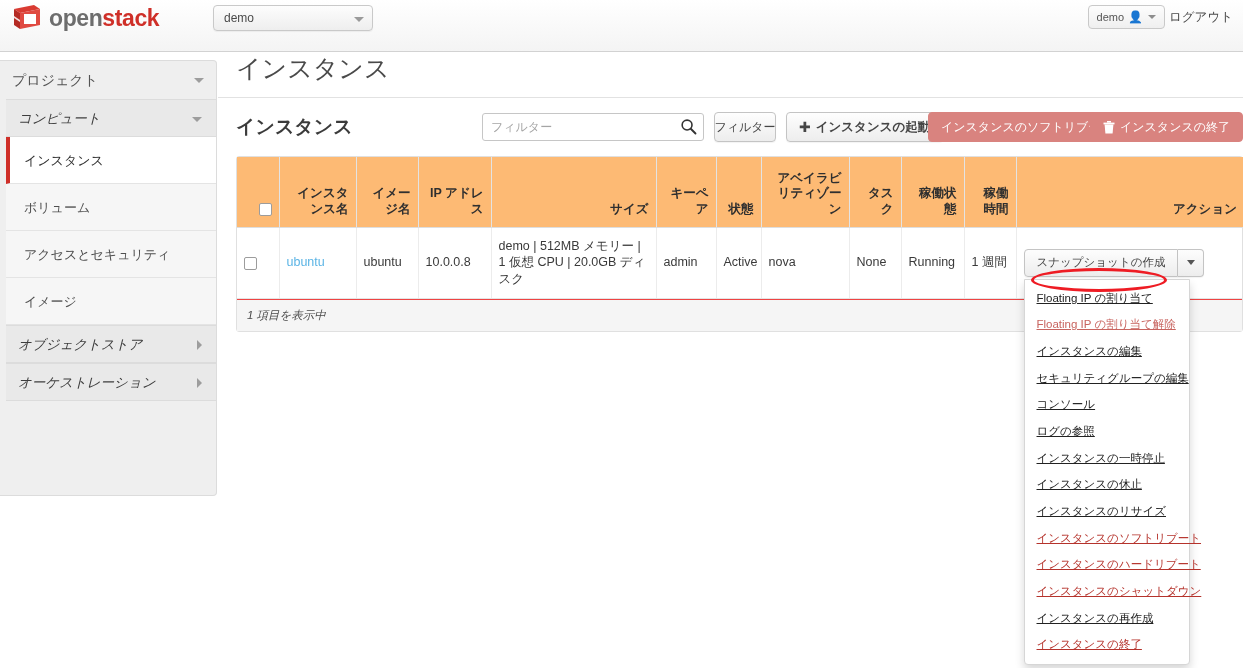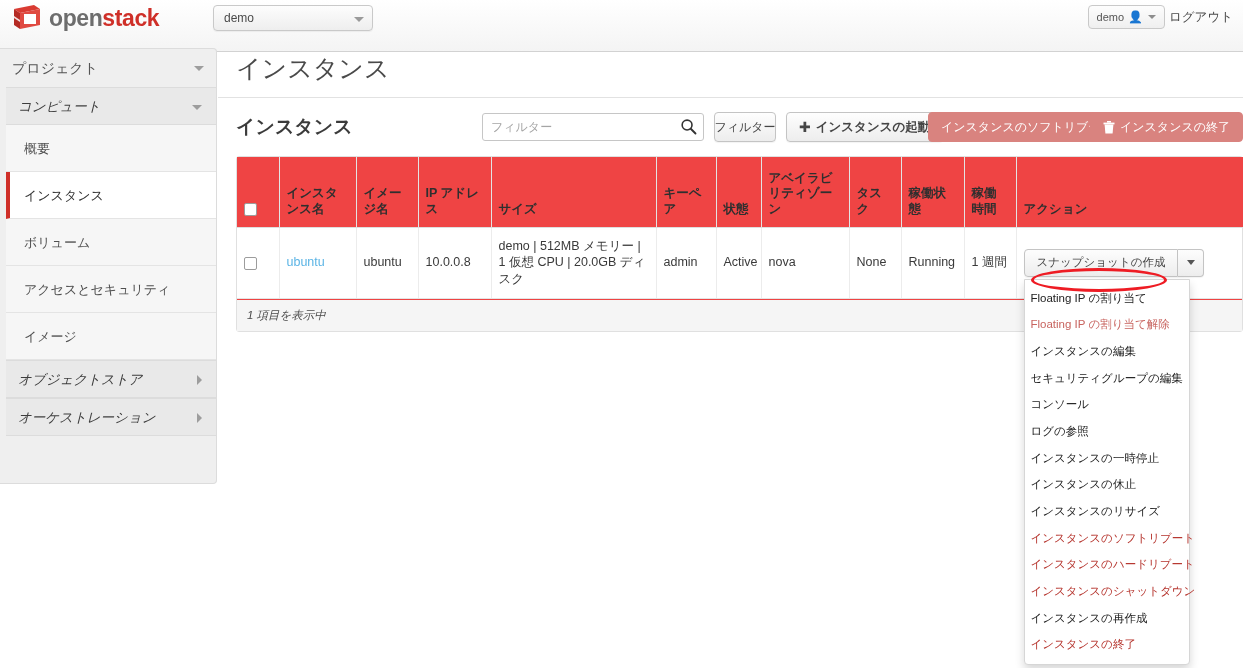--- a/index.html
+++ b/index.html
@@ -61,21 +61,21 @@
     border-right: 4px solid transparent;
     border-top: 4px solid #8d8d8d;
   }
   .logout {
     position: absolute; right: 10px; top: 9px;
     font-size: 12.5px; color: #4a4a4a;
   }
 
   
   .sidebar {
-    position: absolute; left: 0; top: 48px;
+    position: absolute; left: 0; top: 60px;
     width: 217px; height: 436px;
     background: #efefef;
     border: 1px solid #dcdcdc; border-left: none;
     border-radius: 0 4px 4px 0;
   }
   .nav-head {
     height: 38px; line-height: 38px;
     padding: 0 12px; font-size: 14px; color: #545454;
     position: relative;
   }
@@ -171,22 +171,22 @@
   .plus-ico { font-size: 14px; font-weight: bold; }
 
   
   .tbl-wrap {
     margin: 0 0 0 18px; width: 1007px;
     border: 1px solid #e0e0e0; border-radius: 3px;
     background: #fff;
   }
   table { border-collapse: collapse; width: 100%; table-layout: fixed; }
   thead th {
-    background: #ef4444; color: #2f2f2f;
-    font-size: 12.5px; font-weight: bold; text-align: left;
+    background: #fdba74; color: #2f2f2f;
+    font-size: 12.5px; font-weight: bold; text-align: right;
     vertical-align: bottom; padding: 8px 7px 9px;
     border-right: 1px solid #e3e3e3;
     border-bottom: 1px solid #dedede;
     height: 70px; line-height: 1.25;
   }
   thead th:last-child { border-right: none; }
   tbody td {
     font-size: 12.5px; color: #3a3a3a;
     padding: 10px 7px; vertical-align: middle;
     border-right: 1px solid #ececec;
@@ -238,22 +238,23 @@
     width: 166px;
     background: #ffffff;
     border: 1px solid #d6d6d6;
     border-radius: 0 0 4px 4px;
     box-shadow: 0 5px 10px rgba(0,0,0,.16);
     padding: 5px 0 6px;
     z-index: 50;
   }
   .dd-item {
     font-size: 11.5px; color: #222;
-    padding: 7px 6px; line-height: 1.1;
+    padding: 7px 12px; line-height: 1.1;
     white-space: nowrap;
+    text-decoration: underline;
   }
   .dd-item.muted { color: #c8645f; }
   .dd-item.danger { color: #b5332c; }
 
   .annot {
     position: absolute; left: 1031px; top: 268px;
     width: 136px; height: 24px;
     border: 3px solid #ee1c24; border-radius: 50%;
     z-index: 60; pointer-events: none;
   }
@@ -293,23 +294,20 @@
   <div class="nav-head">
     <span>プロジェクト</span>
     <span class="tri-d"></span>
   </div>
 
   <div class="nav-grp">
     <span>コンピュート</span>
     <span class="tri-d"></span>
   </div>
 
-  <div class="nav-sub">
-    <span>概要</span>
-  </div>
   <div class="nav-sub active">
     <span>インスタンス</span>
   </div>
   <div class="nav-sub">
     <span>ボリューム</span>
   </div>
   <div class="nav-sub">
     <span>アクセスとセキュリティ</span>
   </div>
   <div class="nav-sub">

